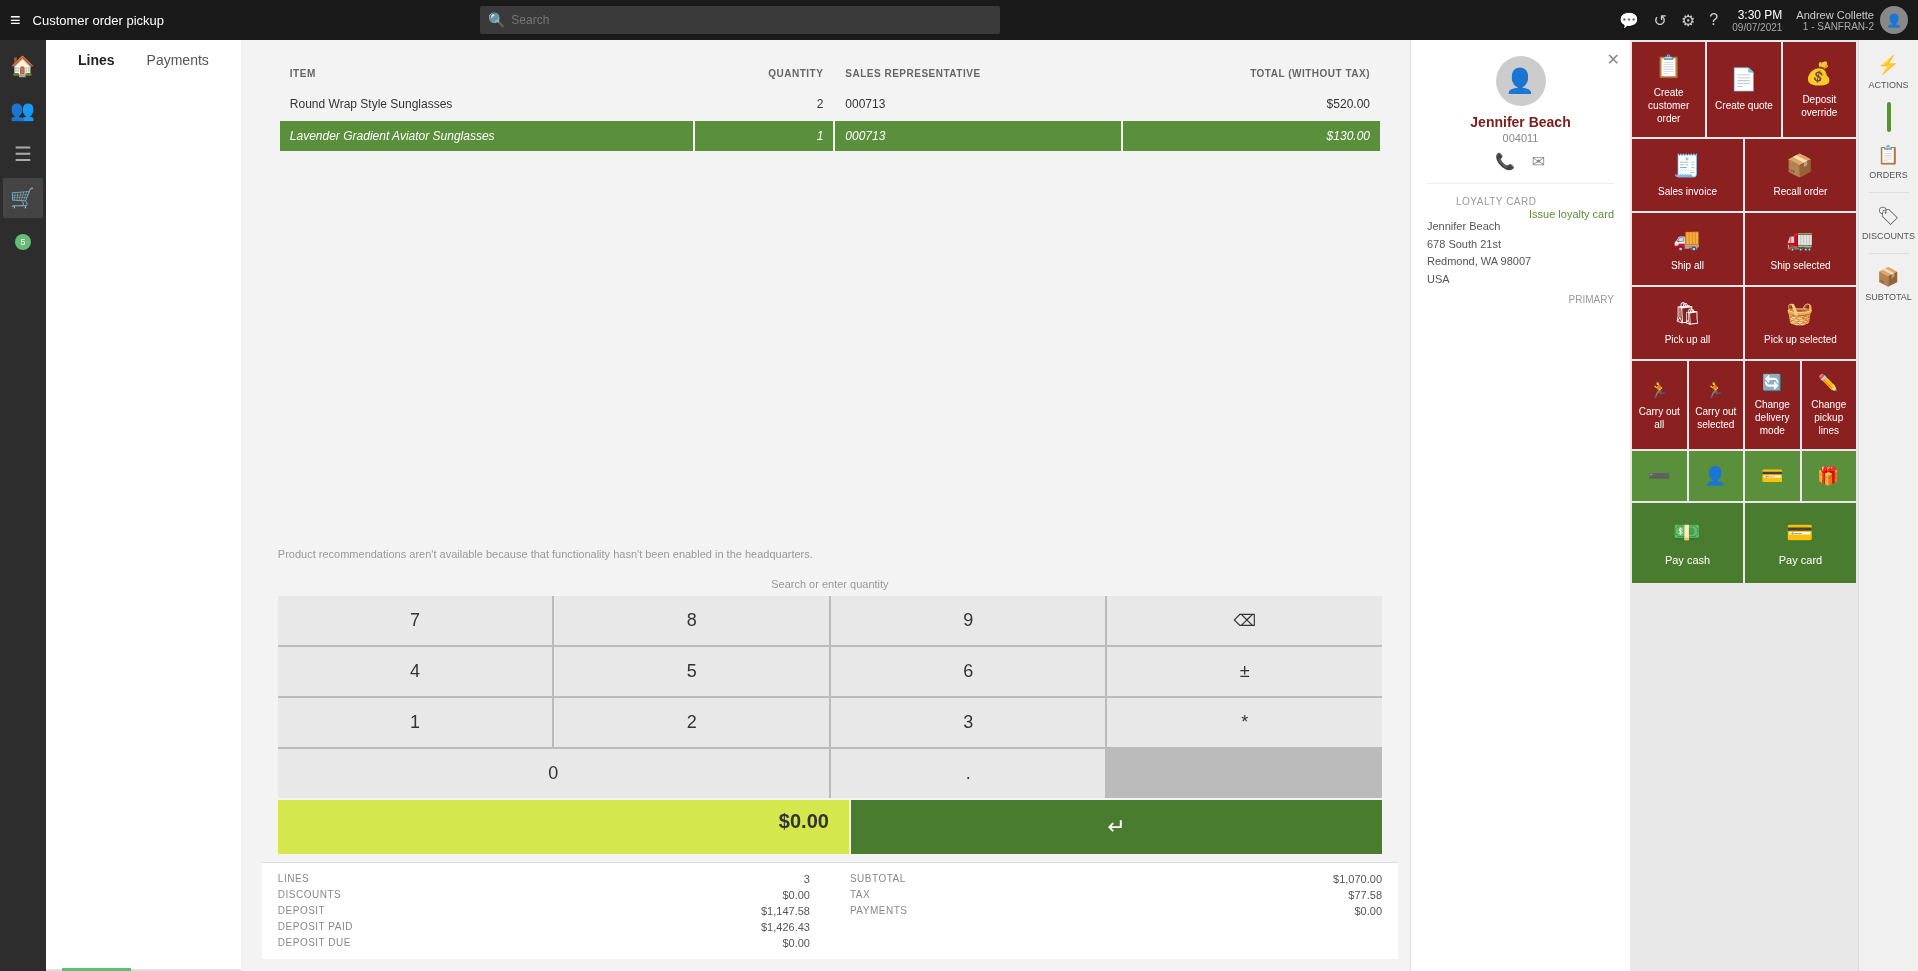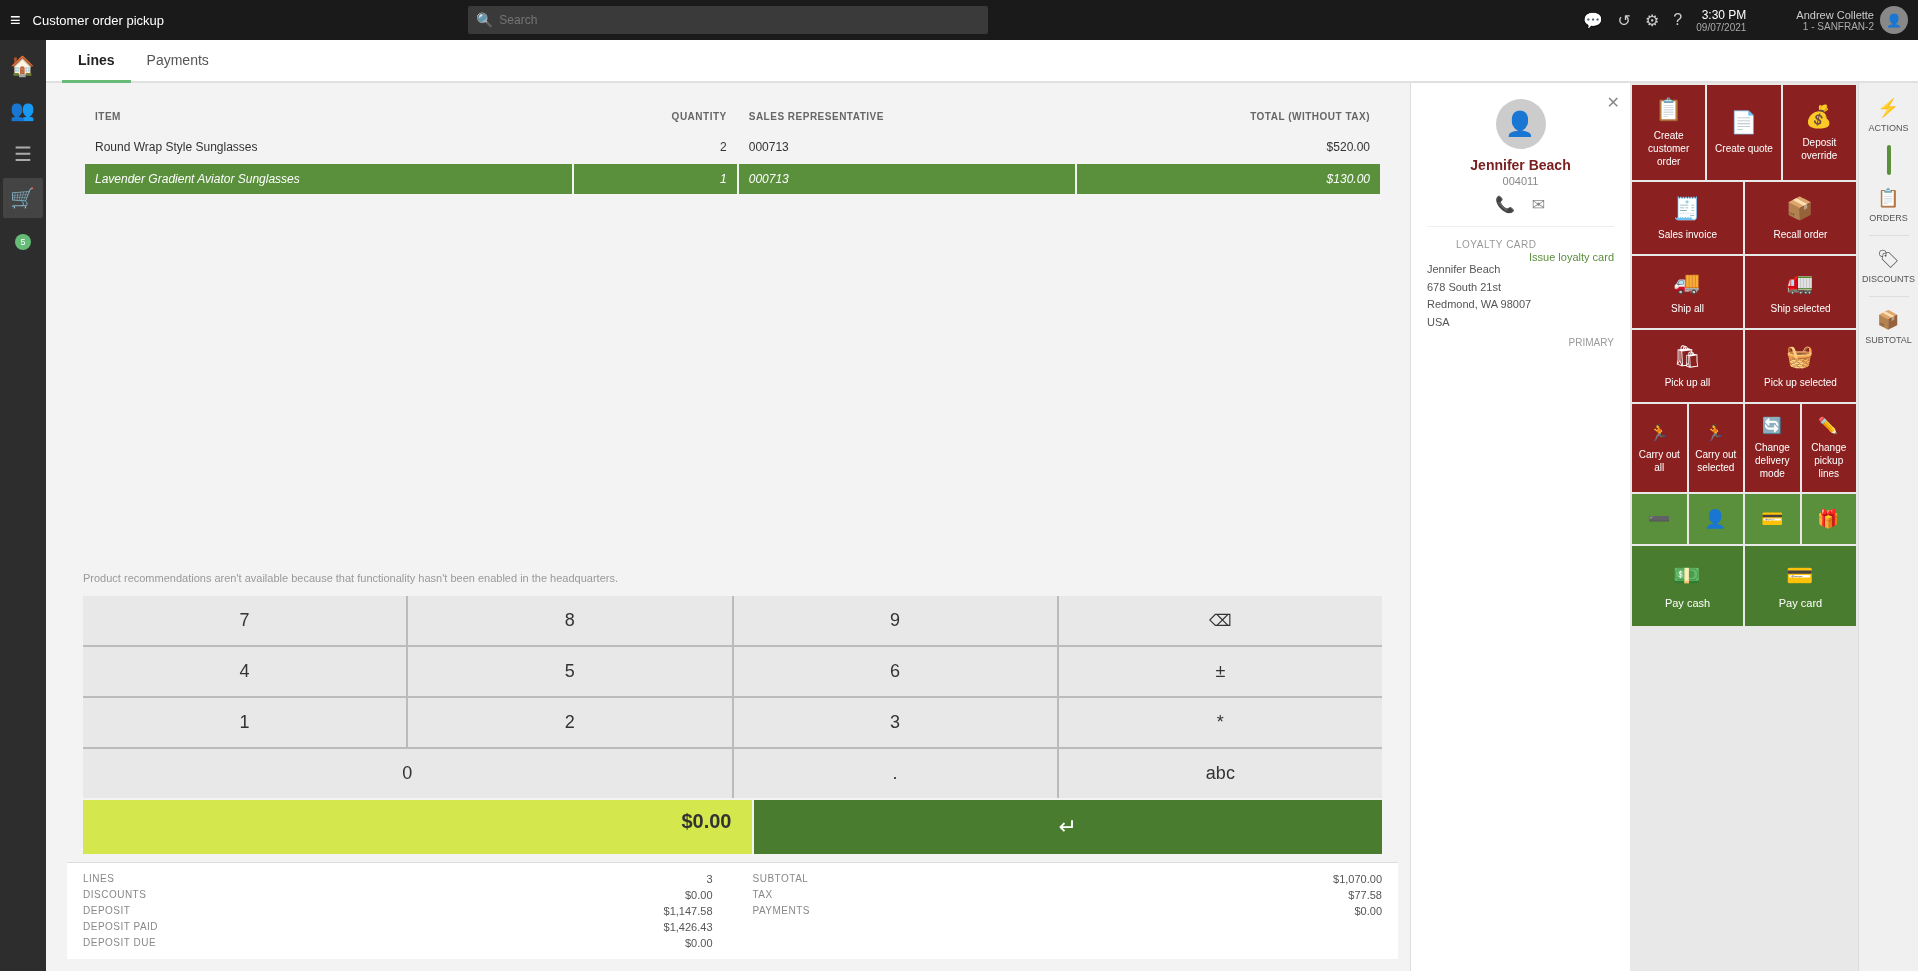--- a/index.html
+++ b/index.html
@@ -37,21 +37,21 @@
     }
     .topbar-right {
       margin-left: auto;
       display: flex;
       align-items: center;
       gap: 14px;
       color: #ccc;
       font-size: 12px;
     }
     .topbar-time { text-align: right; font-size: 12px; color: white; }
-    .topbar-user { display: flex; align-items: center; gap: 6px; margin-left: 36px; }
+    .topbar-user { display: flex; align-items: center; gap: 6px; }
     .topbar-avatar { width: 28px; height: 28px; border-radius: 50%; background: #888; display: flex; align-items: center; justify-content: center; color: white; font-size: 13px; overflow: hidden; }
 
     
     .main-layout { display: flex; height: calc(971px - 40px); }
 
     
     .sidebar {
       width: 46px;
       background: #2d2d2d;
       display: flex;
@@ -79,21 +79,21 @@
       font-size: 9px;
       border-radius: 50%;
       width: 16px;
       height: 16px;
       display: flex;
       align-items: center;
       justify-content: center;
     }
 
     
-    .content { flex: 1; display: flex; flex-direction: column; background: #f3f3f3; overflow: hidden; }
+    .content { flex: 1; display: flex; flex-direction: row; background: #f3f3f3; overflow: hidden; }
 
     
     .tabs {
       display: flex;
       background: white;
       border-bottom: 2px solid #e0e0e0;
       padding: 0 16px;
     }
     .tab {
       padding: 12px 16px;
@@ -359,36 +359,36 @@
                 <td>000713</td>
                 <td class="right">$130.00</td>
               </tr>
             </tbody>
           </table>
         </div>
 
         <div class="info-msg">Product recommendations aren't available because that functionality hasn't been enabled in the headquarters.</div>
 
         <div class="numpad-section">
+          <div class="search-qty">Search or enter quantity</div>
           <div style="background:#bbb; display:grid; grid-template-columns: repeat(4,1fr); gap:2px;">
             <button class="numpad-btn">7</button>
             <button class="numpad-btn">8</button>
             <button class="numpad-btn">9</button>
             <button class="numpad-btn" style="font-size:16px;">⌫</button>
             <button class="numpad-btn">4</button>
             <button class="numpad-btn">5</button>
             <button class="numpad-btn">6</button>
             <button class="numpad-btn">±</button>
             <button class="numpad-btn">1</button>
             <button class="numpad-btn">2</button>
             <button class="numpad-btn">3</button>
             <button class="numpad-btn">*</button>
             <button class="numpad-btn zero">0</button>
             <button class="numpad-btn">.</button>
-            <button class="numpad-btn">abc</button>
           </div>
           <div style="display:flex; gap:2px; margin-top:2px;">
             <div style="background:#d4e84d; color:#333; font-size:20px; font-weight:bold; padding:10px 20px; flex:1; text-align:right;">$0.00</div>
             <button class="numpad-enter" style="flex:1; background:#4a7c2f; color:white; border:none; font-size:22px; cursor:pointer; display:flex; align-items:center; justify-content:center;">↵</button>
           </div>
         </div>
 
         <div class="summary-footer">
           <div style="display:flex; gap:40px;">
             <div style="flex:1;">

